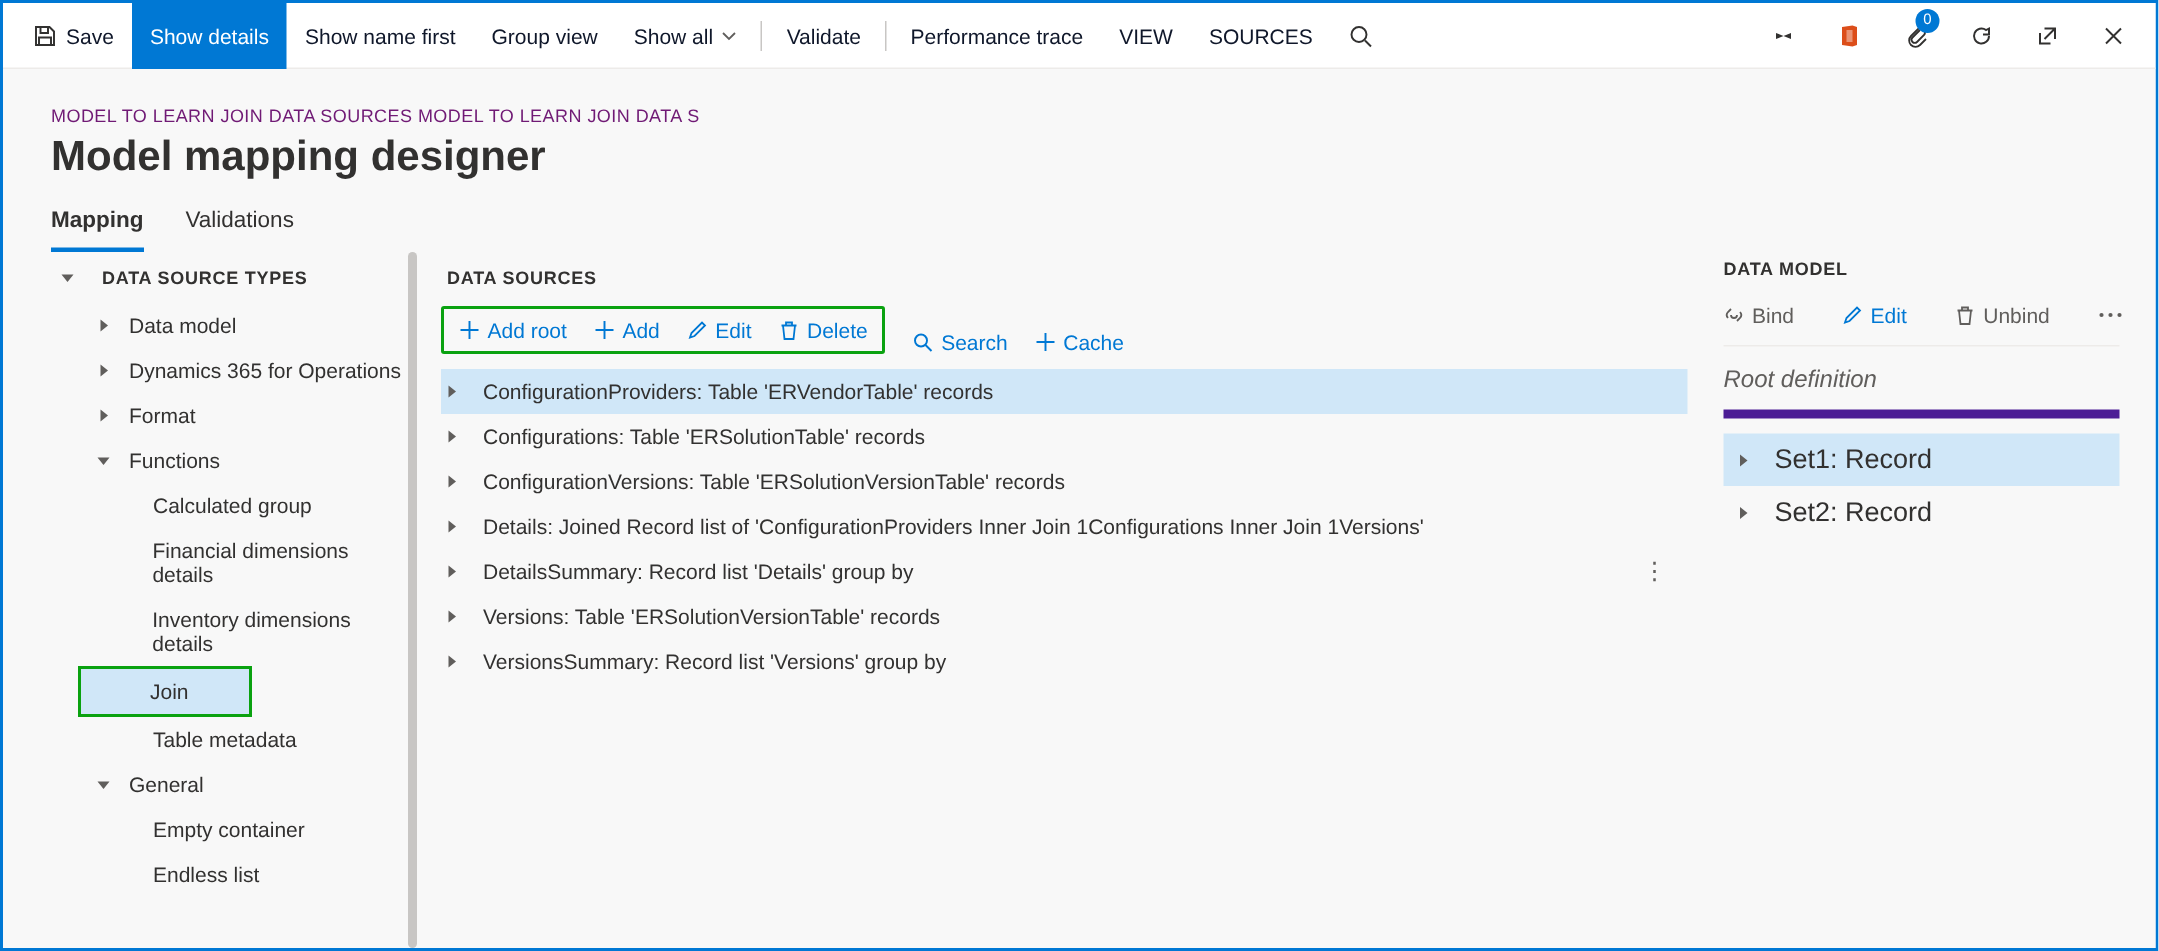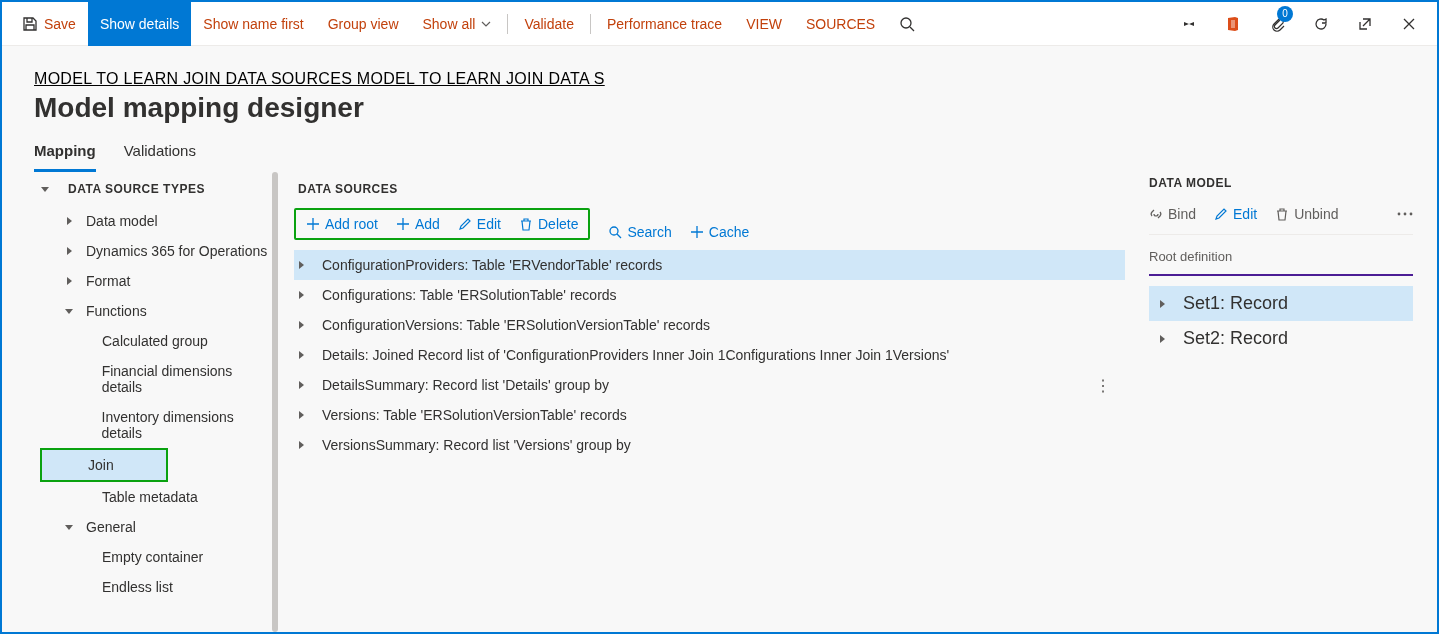--- a/index.html
+++ b/index.html
@@ -1,27 +1,27 @@
 <!DOCTYPE html>
 <html><head>
 <meta charset="utf-8">
 <style>
 * { box-sizing: border-box; margin: 0; padding: 0; }
 body { font-family: "Segoe UI", Arial, sans-serif; font-size: 14px; color: #323130; background: #fff; overflow: hidden; }
 .app { border: 2px solid #0078d4; width: 1439px; height: 634px; display: flex; flex-direction: column; }
 .topbar { height: 44px; background: #fff; border-bottom: 1px solid #edebe9; display: flex; align-items: center; padding: 0 8px; }
 .topbar-left { display: flex; align-items: center; flex: 1; }
-.tb-btn { padding: 0 12px; height: 44px; display: flex; align-items: center; cursor: pointer; font-size: 14px; color: #c2410c; gap: 6px; }
+.tb-btn { padding: 0 12px; height: 44px; display: flex; align-items: center; cursor: pointer; font-size: 14px; color: #0f172a; gap: 6px; }
 .tb-btn.active { background: #0078d4; color: #fff; }
 .tb-sep { width: 1px; height: 20px; background: #c8c6c4; margin: 0 4px; }
 .topbar-right { display: flex; align-items: center; gap: 4px; }
 .icon-btn { width: 40px; height: 44px; display: flex; align-items: center; justify-content: center; cursor: pointer; position: relative; }
 .badge { position: absolute; top: 4px; right: 4px; background: #0078d4; color: #fff; border-radius: 8px; min-width: 16px; height: 16px; font-size: 10px; display: flex; align-items: center; justify-content: center; padding: 0 4px; }
 .pagehead { padding: 24px 32px 8px 32px; background: #f8f8f8; }
-.breadcrumb { font-size: 16px; color: #000000; text-transform: uppercase; letter-spacing: 0.3px; text-decoration: underline; }
+.breadcrumb { font-size: 12px; color: #701a75; text-transform: uppercase; letter-spacing: 0.3px; }
 .pagetitle { font-size: 28px; font-weight: 600; margin-top: 4px; }
 .tabs { display: flex; gap: 28px; padding: 0 32px; background: #f8f8f8; border-bottom: 0; }
 .tab { padding: 10px 0; cursor: pointer; border-bottom: 3px solid transparent; font-size: 15px; }
 .tab.active { border-bottom-color: #0078d4; font-weight: 600; }
 .main { display: flex; flex: 1; overflow: hidden; background: #f8f8f8; }
 .col-left { width: 276px; padding: 0 0 0 28px; overflow-y: auto; }
 .section-header { font-size: 12px; font-weight: 600; letter-spacing: 0.5px; color: #323130; text-transform: uppercase; padding: 10px 0 10px 8px; display: flex; align-items: center; gap: 6px; }
 .tree { }
 .tree-node { display: flex; align-items: center; padding: 7px 6px 7px 8px; cursor: pointer; font-size: 14px; }
 .tree-node.selected { background: #d0e7f8; }
@@ -40,31 +40,31 @@
 .tool-link { display: inline-flex; align-items: center; gap: 5px; color: #0078d4; cursor: pointer; font-size: 14px; }
 .tool-link.outside { margin-left: 18px; }
 .ds-list { }
 .ds-row { display: flex; align-items: center; padding: 7px 0; cursor: pointer; font-size: 14px; position: relative; }
 .ds-row.selected { background: #d0e7f8; }
 .ds-caret { width: 14px; margin-right: 14px; display:inline-flex; align-items:center; justify-content:center; }
 .ds-caret::before { content:''; border-left: 5px solid #605e5c; border-top: 4px solid transparent; border-bottom: 4px solid transparent; }
 .ds-more { position:absolute; right: 14px; top: 50%; transform: translateY(-50%); color:#605e5c; font-size:16px; cursor:pointer; }
 .col-right { width: 296px; padding: 0 24px 0 8px; overflow: hidden; }
 .right-header { font-size: 12px; font-weight: 600; letter-spacing: 0.5px; text-transform: uppercase; padding: 4px 0 10px 0; }
-.right-toolbar { display: flex; gap: 18px; align-items: center; padding: 6px 0 12px 0; border-bottom: 1px solid #edebe9; }
+.right-toolbar { display: flex; gap: 32px; align-items: center; padding: 6px 0 12px 0; border-bottom: 1px solid #edebe9; }
 .rt-link { display: inline-flex; align-items: center; gap: 5px; color: #605e5c; cursor: pointer; font-size: 14px; }
 .rt-link.active { color: #0078d4; }
-.rt-sub { font-size: 13px; color: #605e5c; padding: 14px 0 10px 0; border-bottom: 2px solid #4c1d95; margin-bottom: 10px; }
+.rt-sub { font-size: 16px; color: #605e5c; padding: 14px 0 10px 0; border-bottom: 6px solid #4c1d95; margin-bottom: 10px; font-style: italic; }
 .rt-item { display: flex; align-items: center; padding: 7px 6px; cursor: pointer; font-size: 18px; }
 .rt-item.selected { background: #d0e7f8; }
 .rt-caret { width: 14px; margin-right: 14px; display:inline-flex; align-items:center; justify-content:center; }
 .rt-caret::before { content:''; border-left: 5px solid #605e5c; border-top: 4px solid transparent; border-bottom: 4px solid transparent; }
 svg { display: block; }
 .hl-green { border: 2px solid #0aa210; }
-.join-wrap { padding: 0; margin-left: 10px; margin-right: 110px; }
+.join-wrap { padding: 0; margin-left: 22px; margin-right: 110px; }
 </style>
 </head>
 <body>
 
 <div class="app">
 
   <div class="topbar">
     <div class="topbar-left">
       <div class="tb-btn">
         <svg width="16" height="16" viewBox="0 0 16 16">

